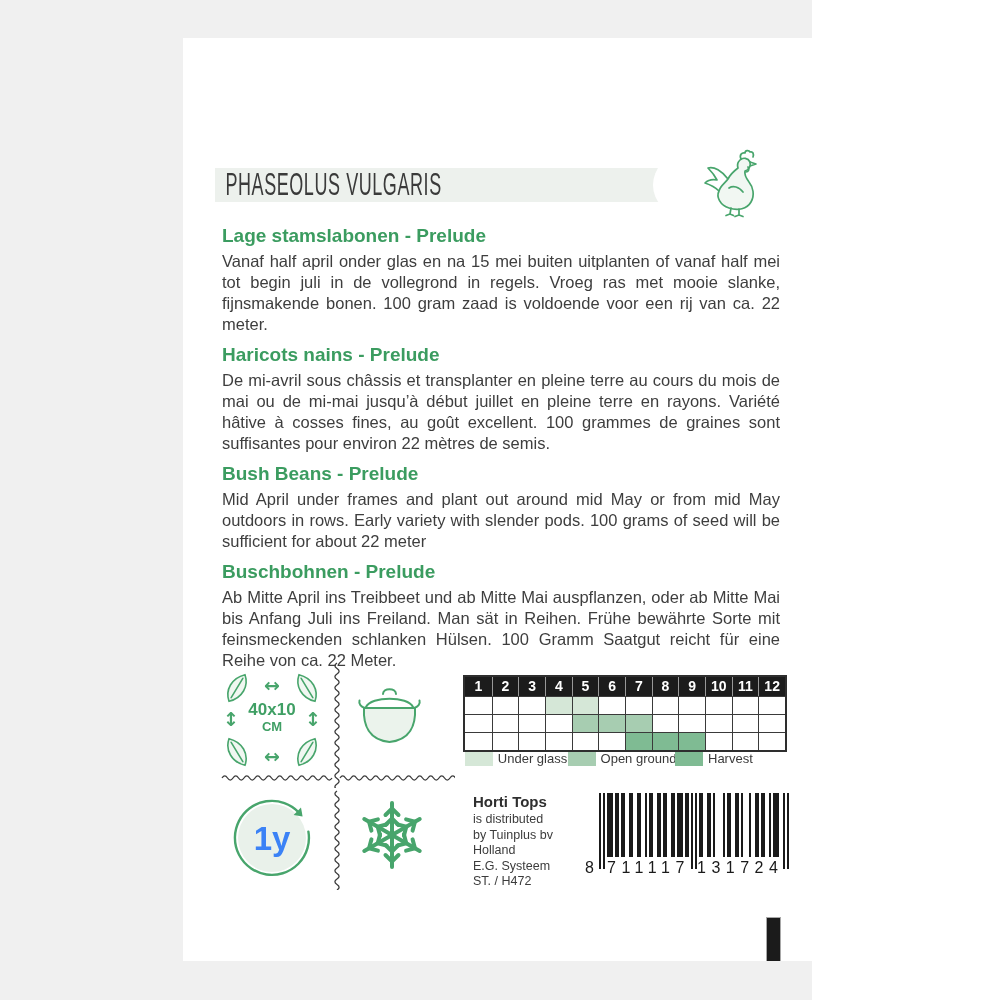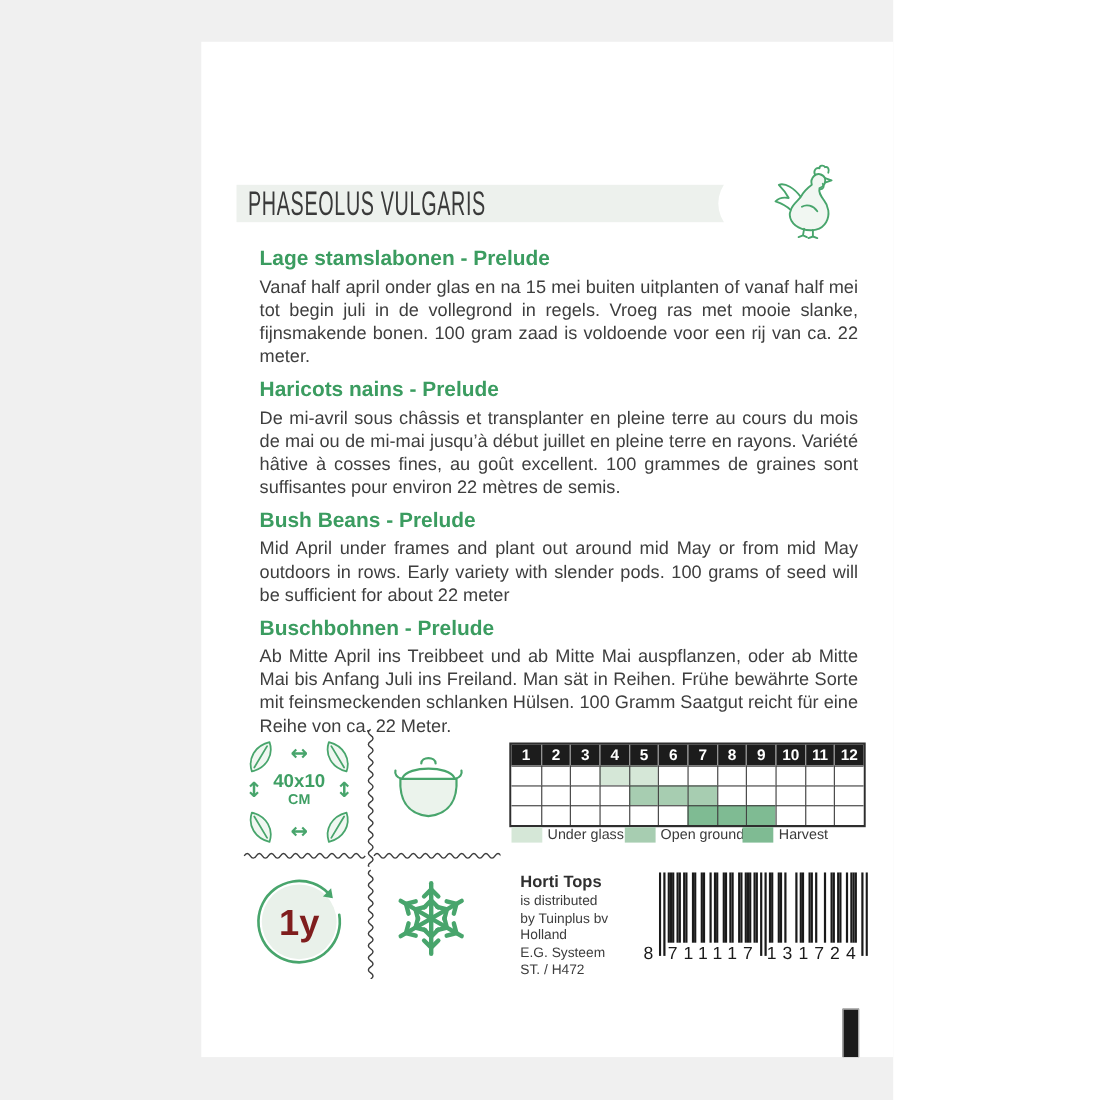--- a/index.html
+++ b/index.html
@@ -9,21 +9,21 @@
 
   
   .banner{position:absolute;left:32px;top:130px;width:470px;height:34px;background:#edf1ed;overflow:visible;}
   .banner::after{content:"";position:absolute;right:-30px;top:-14px;width:62px;height:62px;border-radius:50%;background:#ffffff;}
   .species-title{display:inline-block;padding-left:18px;line-height:34px;font-size:31px;color:#3a3a3a;
     letter-spacing:1px;transform:scaleX(0.58);transform-origin:left center;white-space:nowrap;font-weight:400;}
   .rooster{position:absolute;left:520px;top:110px;width:64px;height:70px;}
 
   
   .text-col{position:absolute;left:39px;top:188px;width:558px;}
-  .section{margin:0 0 10px 14px;}
+  .section{margin:0 0 10px 0;}
   .section h2{margin:0 0 5px 0;font-size:19px;line-height:20px;font-weight:bold;color:#3b9c60;}
   .section p{margin:0;font-size:16.5px;line-height:21px;color:#3e3e3e;text-align:justify;}
 
   
   .icon-abs{position:absolute;}
   svg.wave path{fill:none;stroke:#3c3c3c;stroke-width:1.3;}
   .gstroke{stroke:#48a56c;fill:none;stroke-linecap:round;stroke-linejoin:round;}
 
   
   .leaves{left:40px;top:636px;width:98px;height:92px;}
@@ -49,21 +49,21 @@
   .cal-row.body .cal-cell:first-child{border-left:none;}
   .legend{position:absolute;left:280px;top:713px;width:330px;display:flex;align-items:center;}
   .legend-item{display:flex;align-items:center;width:106px;justify-content:center;}
   .legend-item:last-child{width:auto;}
   .legend-swatch{width:28px;height:14px;flex:0 0 28px;}
   .legend-label{font-size:13px;color:#3a3a3a;margin-left:5px;white-space:nowrap;}
 
   
   .cycle{left:45px;top:755px;width:88px;height:88px;}
   .cycle .y1{position:absolute;left:0;top:0;width:88px;height:88px;text-align:center;line-height:92px;
-    font-size:33px;font-weight:bold;color:#7f1d1d;}
+    font-size:33px;font-weight:bold;color:#3b82f6;}
   .snow{left:170px;top:758px;}
 
   .dist{position:absolute;left:290px;top:755px;width:115px;color:#3c3c3c;}
   .dist .dist-name{font-size:15px;font-weight:bold;color:#2f2f2f;line-height:17px;margin-bottom:2px;}
   .dist .dist-line{font-size:12.5px;line-height:15.5px;}
 
   .barcode{position:absolute;left:402px;top:755px;width:206px;height:96px;}
   .barcode .bars{position:absolute;left:14px;top:0;}
   .bc-digit{position:absolute;top:66px;font-size:16px;color:#1a1a1a;}
   .bc-first{left:0;}

